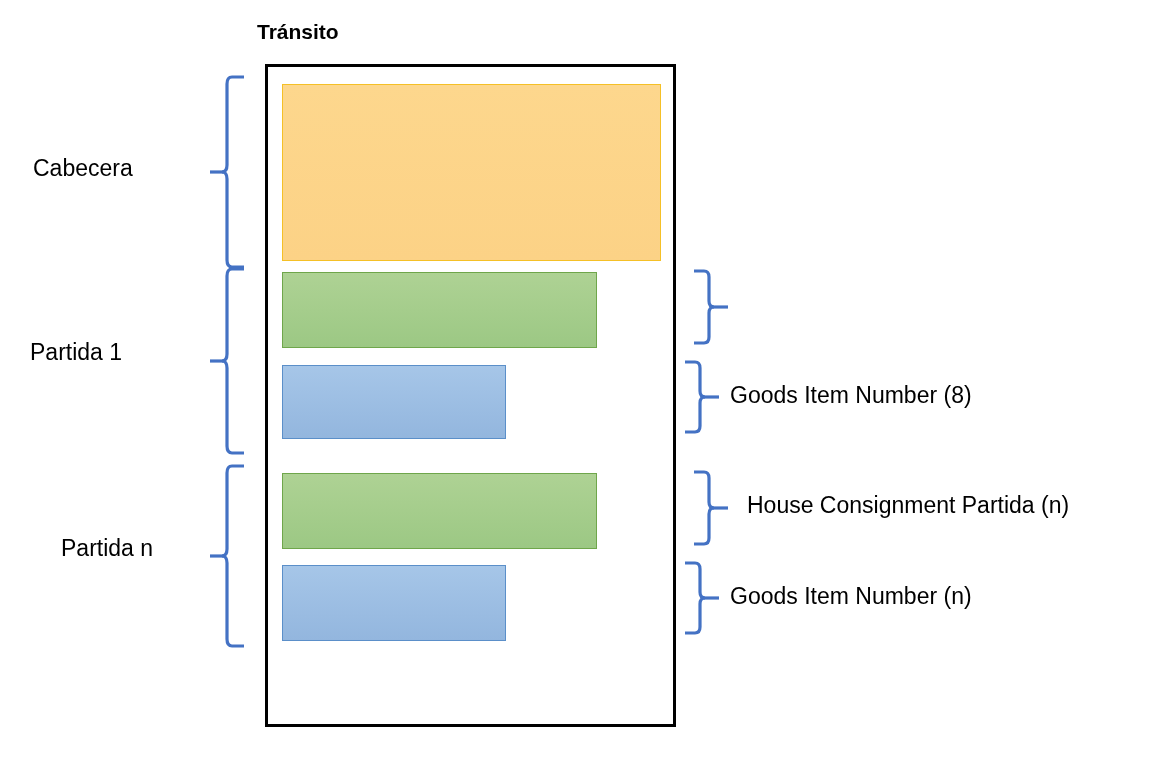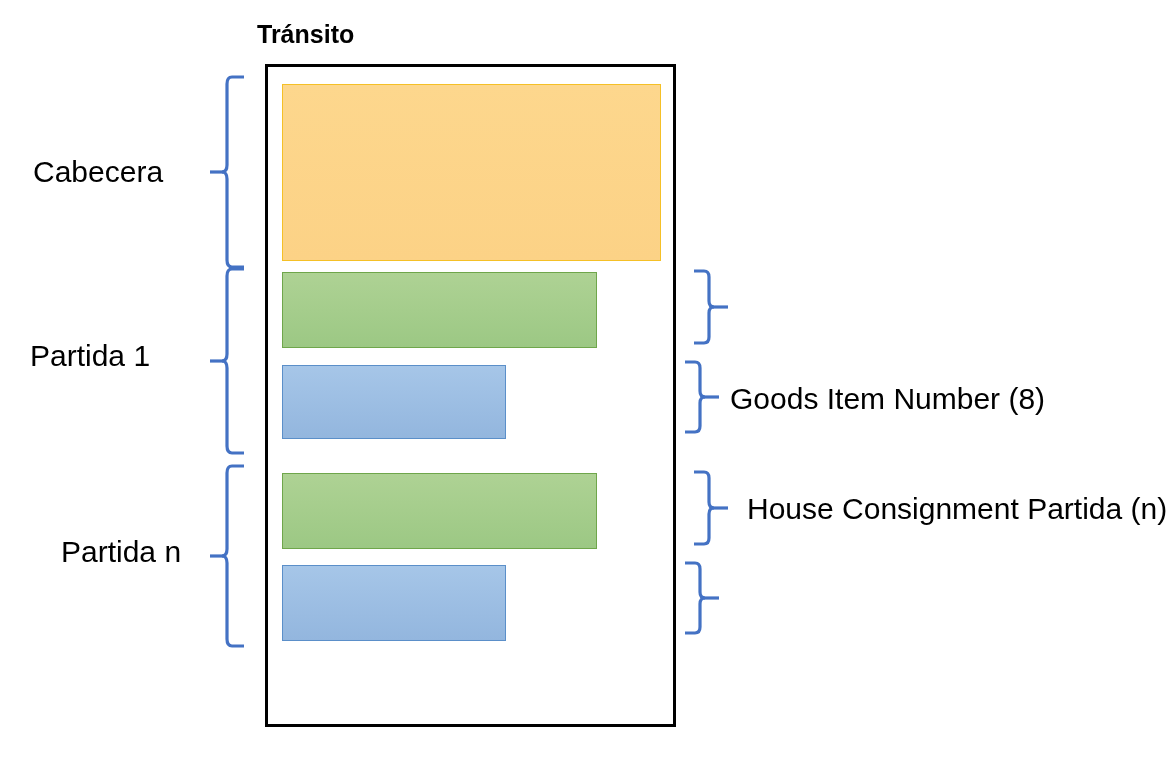--- a/index.html
+++ b/index.html
@@ -17,21 +17,21 @@
     height: 770px;
     background: #ffffff;
     overflow: hidden;
   }
   .abs { position: absolute; }
 
   
   #diagram-title {
     left: 257px;
     top: 20px;
-    font-size: 25px;
+    font-size: 21px;
     font-weight: bold;
     letter-spacing: 0px;
     color: #000000;
     white-space: nowrap;
   }
 
   
   #transit-container {
     left: 265px;
     top: 64px;
@@ -96,21 +96,21 @@
   .bracket-left-partidan { left: 210px; top: 463px; }
 
   
   .bracket-right-hcn1 { left: 694px; top: 268px; }
   .bracket-right-gin1 { left: 685px; top: 359px; }
   .bracket-right-hcnn { left: 694px; top: 469px; }
   .bracket-right-ginn { left: 685px; top: 560px; }
 
   
   .side-label {
-    font-size: 30px;
+    font-size: 23px;
     color: #000000;
     white-space: nowrap;
     line-height: 1;
   }
   .label-left { text-align: left; }
 
   #label-cabecera { left: 33px;  top: 157px; }
   #label-partida1 { left: 30px;  top: 341px; }
   #label-partidan { left: 30px;  top: 537px; margin-left: 31px; }
 
@@ -177,14 +177,15 @@
 
   <div class="abs side-label label-left" id="label-partida1">Partida 1</div>
 
   <div class="abs side-label label-left" id="label-partidan">Partida n</div>
 
 
   <div class="abs side-label" id="label-gin-1">Goods Item Number (8)</div>
 
   <div class="abs side-label" id="label-hcn-n">House Consignment Partida (n)</div>
 
+  <div class="abs side-label" id="label-gin-n">Goods Item Number (n)</div>
 
 </div>
 
 </body></html>

